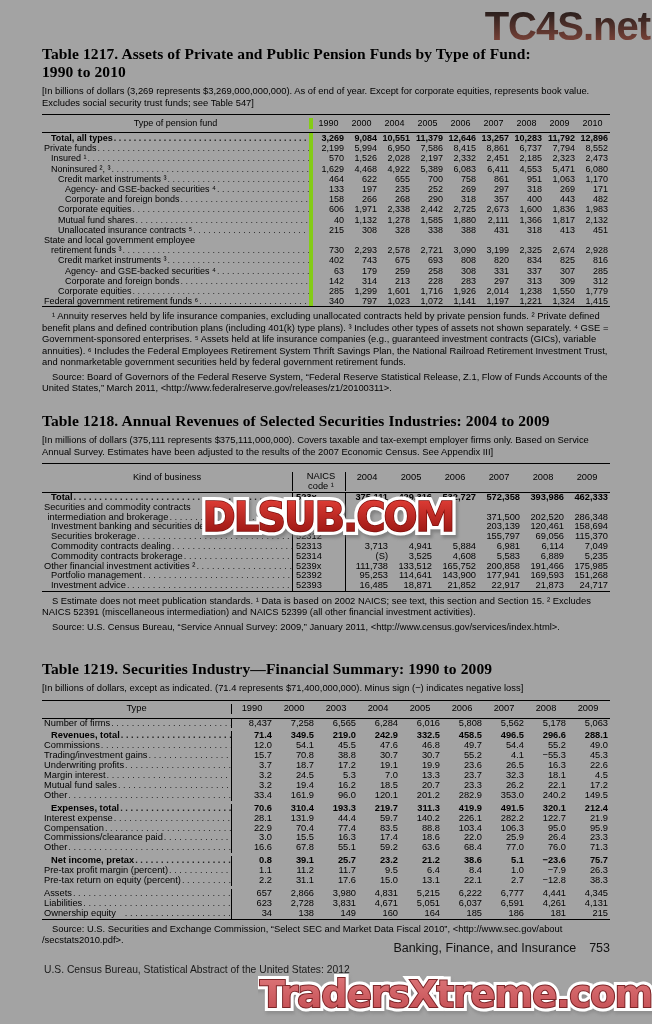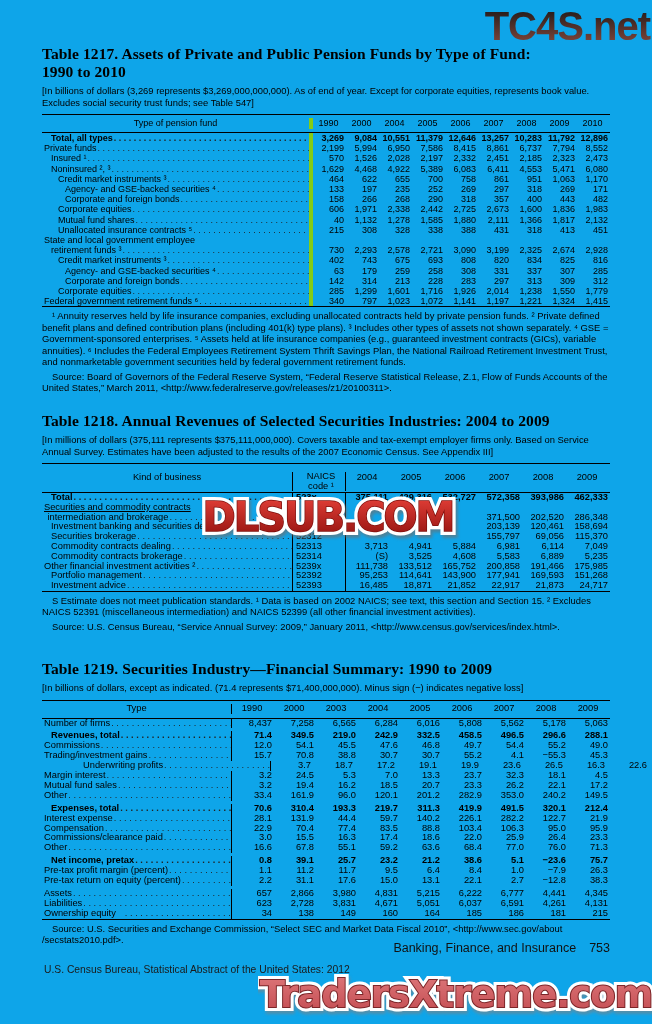--- a/index.html
+++ b/index.html
@@ -1,16 +1,16 @@
 <!DOCTYPE html>
 <html><head>
 <meta charset="utf-8">
 <style>
   html,body{margin:0;padding:0;background:#e8e8e8;}
-  .page{position:relative;width:652px;height:1024px;background:#0ea5e9;overflow:hidden;
+  .page{position:relative;width:652px;height:1024px;background:#a3a3a3;overflow:hidden;
         font-family:"Liberation Sans",sans-serif;color:#000;}
   section.tsec{position:absolute;left:42px;width:568px;}
   #s0{top:45px;} #s1{top:412px;} #s2{top:660px;}
   h2.title{font-family:"Liberation Serif",serif;font-weight:bold;font-size:15.5px;
            line-height:18px;margin:0;letter-spacing:.1px;}
   p.note{font-size:9.4px;line-height:11.5px;margin:4px 0 6px;}
   .fns p{font-size:9.4px;line-height:11.5px;margin:3px 0 0;text-indent:10px;}
   .tbl{border-bottom:1px solid #000;}
   .row{display:flex;}
   .t0 .row{font-size:9px;line-height:10.2px;}
@@ -363,21 +363,21 @@
           </div>
           <div class="cn code">523x</div>
           <div class="cy">375,111</div>
           <div class="cy">429,316</div>
           <div class="cy">532,727</div>
           <div class="cy">572,358</div>
           <div class="cy">393,986</div>
           <div class="cy">462,333</div>
         </div>
         <div class="row">
-          <div class="cl" style="padding-left: 2px; text-decoration: underline;">
+          <div class="cl" style="padding-left: 2px;">
             <span class="txt">Securities and commodity contracts</span>
           </div>
           <div class="cn code"></div>
           <div class="cy"></div>
           <div class="cy"></div>
           <div class="cy"></div>
           <div class="cy"></div>
           <div class="cy"></div>
           <div class="cy"></div>
         </div>
@@ -575,21 +575,21 @@
           <div class="cy">70.8</div>
           <div class="cy">38.8</div>
           <div class="cy">30.7</div>
           <div class="cy">30.7</div>
           <div class="cy">55.2</div>
           <div class="cy">4.1</div>
           <div class="cy">−55.3</div>
           <div class="cy">45.3</div>
         </div>
         <div class="row">
-          <div class="cl" style="padding-left: 2px; margin-left: 39px;">
+          <div class="cl" style="padding-left: 2px;">
             <span class="txt">Underwriting profits</span>
             <span class="dots"> . . . . . . . . . . . . . . . . . . . . . . . . . . . . . . . . . . . . . . . . . . . . . . . . . . . . . . . . . . . . . . . . . . . . . . . . . . . . . . . .</span>
           </div>
           <div class="cy">3.7</div>
           <div class="cy">18.7</div>
           <div class="cy">17.2</div>
           <div class="cy">19.1</div>
           <div class="cy">19.9</div>
           <div class="cy">23.6</div>
           <div class="cy">26.5</div>

